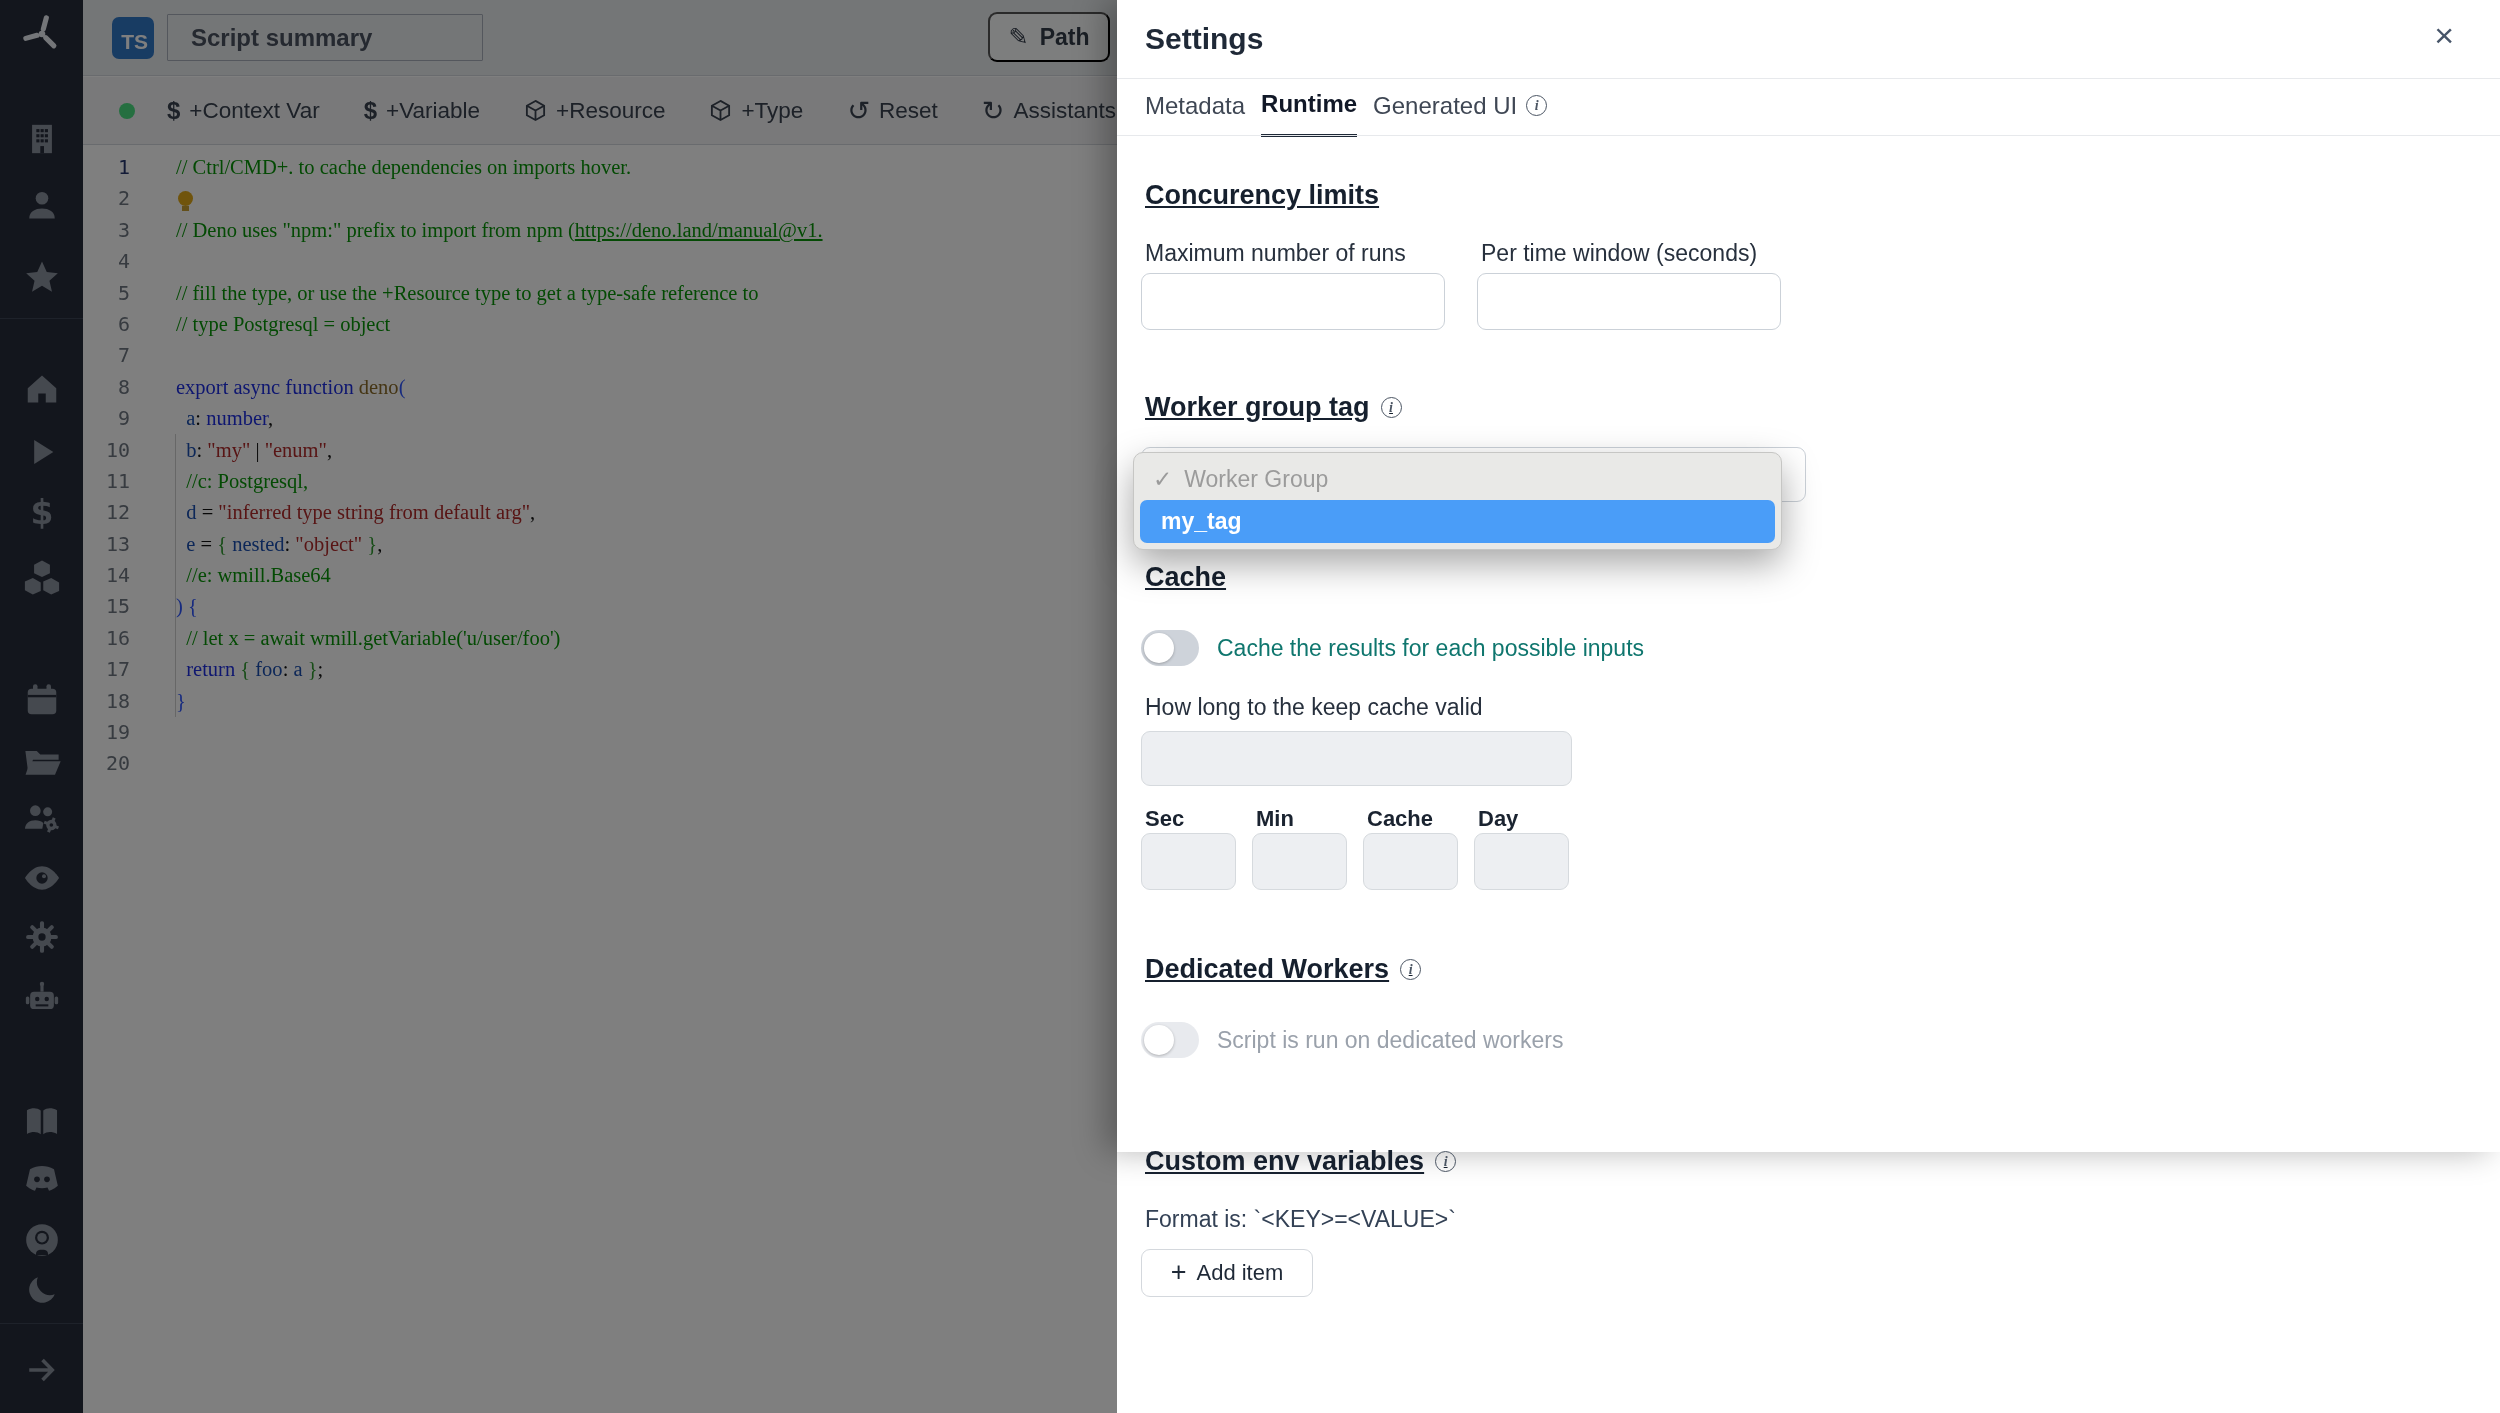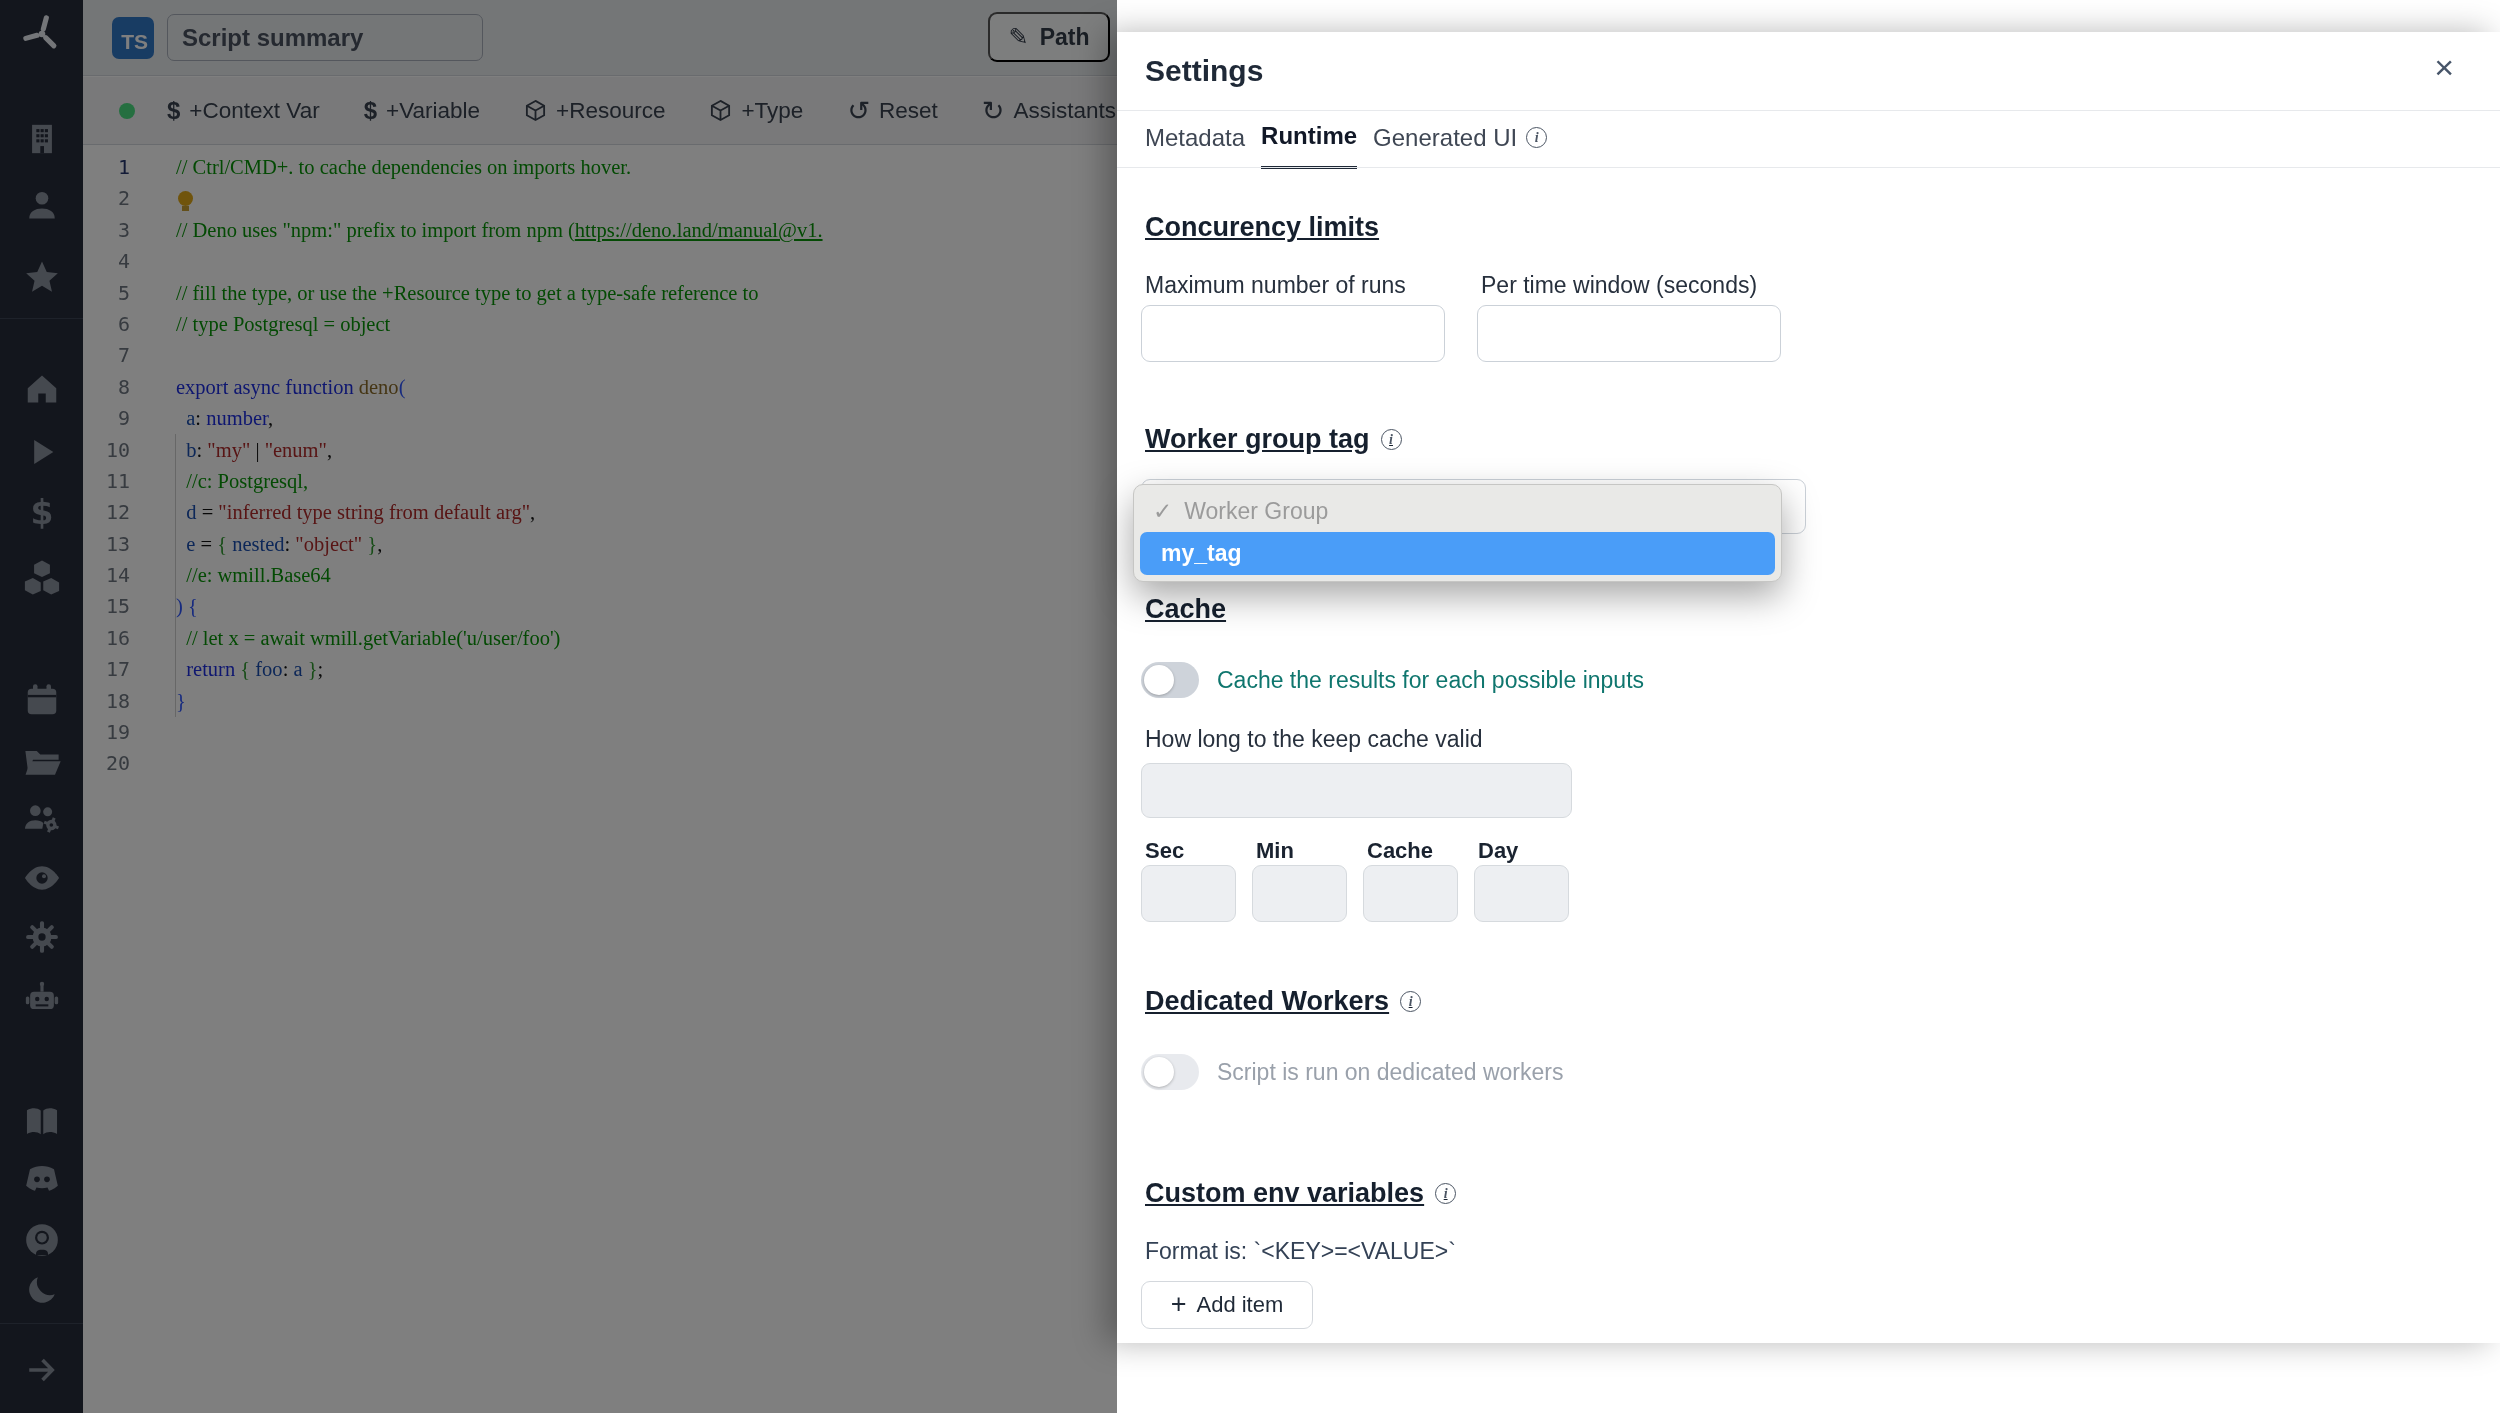--- a/index.html
+++ b/index.html
@@ -11,22 +11,22 @@
   
   .sidebar { position:absolute; left:0; top:0; width:83px; height:1413px; background:#262c3a; z-index:1; }
   .side-icon { position:absolute; left:0; width:83px; display:flex; justify-content:center; align-items:center; }
   .side-icon svg { display:block; }
   .side-divider { position:absolute; left:0; width:83px; height:1px; background:#3c4454; }
   .logo { position:absolute; left:0; top:12px; width:83px; display:flex; justify-content:center; }
 
   .topbar { position:absolute; left:83px; top:0; width:1034px; height:76px; background:#e9ecef; border-bottom:1px solid #d3d7dc; z-index:1; }
   .ts-badge { position:absolute; left:29px; top:17px; width:42px; height:42px; background:#3178c6; border-radius:7px;
     color:#fff; font-weight:700; font-size:21px; display:flex; align-items:flex-end; justify-content:flex-end; padding:0 6px 5px 0; }
-  .summary-input { position:absolute; left:84px; top:14px; width:316px; height:47px; border:1.6px solid #a8afba; border-radius:7px;
-    display:flex; align-items:center; padding-left:14px; color:#4a5260; font-size:24px; font-weight:600; }
+  .summary-input { position:absolute; left:84px; top:14px; width:316px; height:47px; border:1.6px solid #a8afba; border-radius:1px;
+    display:flex; align-items:center; padding-left:23px; color:#4a5260; font-size:24px; font-weight:600; }
   .path-btn { position:absolute; left:905px; top:12px; width:122px; height:50px; background:#fbfcfd; border-radius:9px;
     display:flex; align-items:center; justify-content:center; gap:11px; color:#333c49; font-size:23px; font-weight:600; }
   .path-btn .pen { font-size:24px; font-family:"DejaVu Sans",sans-serif; }
 
   .toolbar { position:absolute; left:83px; top:77px; width:1034px; height:68px; background:#f2f3f5; border-bottom:1px solid #d3d7dc;
     display:flex; align-items:center; padding-left:36px; z-index:1; color:#3a4350; }
   .status-dot { width:16px; height:16px; border-radius:50%; background:#4ade80; margin-right:32px; flex:0 0 auto; }
   .tb-item { display:flex; align-items:center; gap:9px; margin-right:44px; font-size:22.5px; font-weight:500; white-space:nowrap; }
   .tb-item .dollar { font-size:24px; font-weight:600; }
   .tb-item .uarrow { font-size:27px; font-family:"DejaVu Sans",sans-serif; line-height:1; }
@@ -41,22 +41,22 @@
   .t-c { color:#089508; } .t-cu { color:#089508; text-decoration:underline; }
   .t-k { color:#1f2fe0; } .t-s { color:#b02a2a; } .t-p { color:#1a4fb0; }
   .t-f { color:#8a6b28; } .t-b1 { color:#2e56ff; } .t-b2 { color:#2f9a2f; } .t-d { color:#111; }
   .bulb { position:relative; display:inline-block; width:15px; height:15px; border-radius:50%; background:#e0a818; margin:8px 0 0 2px; }
   .bulb::after { content:""; position:absolute; left:4px; bottom:-5px; width:7px; height:5px; background:#c9a035; }
   .indent-guide { position:absolute; left:92px; top:288px; width:1px; height:283px; background:#cfcfcf; }
 
   .dim-overlay { position:absolute; left:0; top:0; width:1117px; height:1413px; background:rgba(0,0,0,0.5); z-index:5; }
 
   
-  .panel { position:absolute; left:1117px; top:0; width:1383px; height:1311px; background:#fff; z-index:10;
-    box-shadow:-12px 0 30px rgba(0,0,0,0.28); color:#1e293b;margin-top:32px; }
+  .panel { position:absolute; left:1117px; top:0; width:1383px; height:1152px; background:#fff; z-index:10;
+    box-shadow:-12px 0 30px rgba(0,0,0,0.28); color:#1e293b; }
   .panel-title { position:absolute; left:28px; top:22px; font-size:30px; font-weight:700; color:#1f2937; }
   .close-x { position:absolute; right:46px; top:18px; font-size:34px; font-weight:400; color:#475569; line-height:1; cursor:default; }
   .hdr-border { position:absolute; left:0; top:78px; width:100%; height:1px; background:#e7e9ec; }
   .tabs { position:absolute; left:28px; top:90px; display:flex; gap:16px; }
   .tab { font-size:24px; color:#3f4754; padding-bottom:16px; display:flex; align-items:center; gap:9px; }
   .tab.active { color:#111827; font-weight:600; border-bottom:3.5px solid #1f2937; }
   .tabs-border { position:absolute; left:0; top:135px; width:100%; height:1px; background:#e7e9ec; }
 
   .sec-heading { position:absolute; left:28px; font-size:27px; font-weight:600; color:#16202e; display:flex; align-items:center; gap:11px;text-decoration:underline; }
   .info-i { width:21px; height:21px; border:1.7px solid #4b5563; border-radius:50%; display:inline-flex; align-items:center; justify-content:center;

